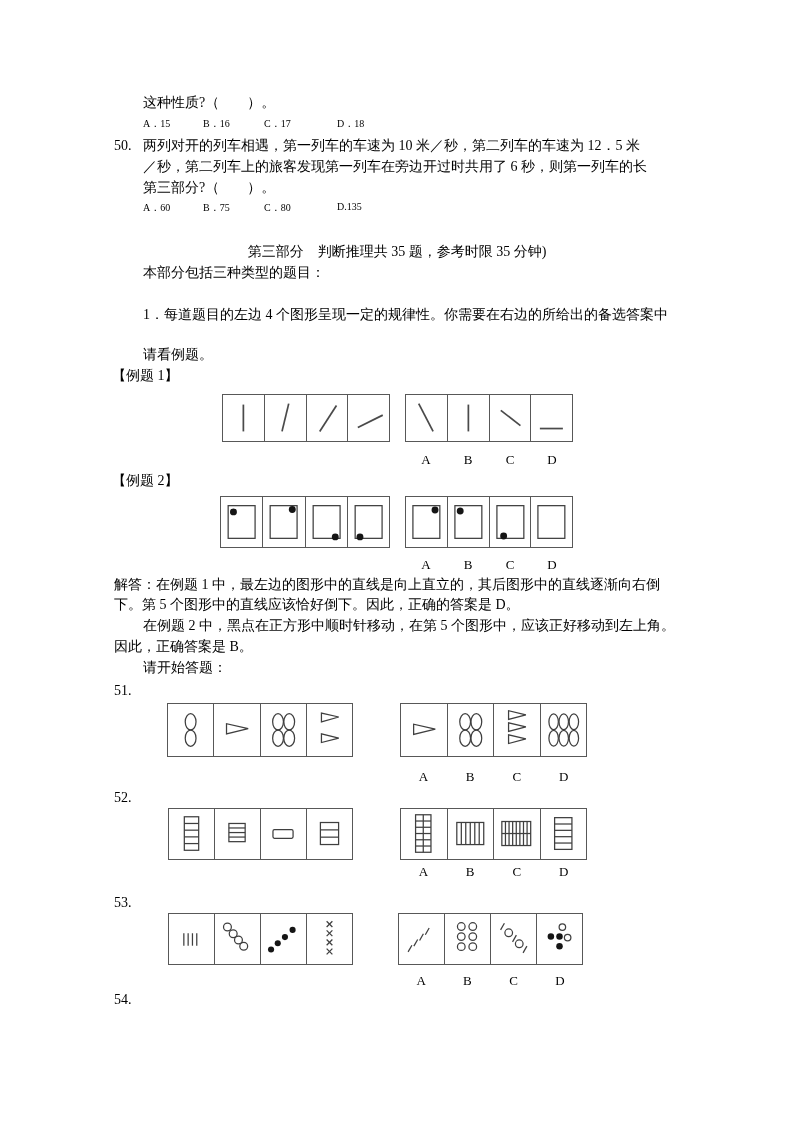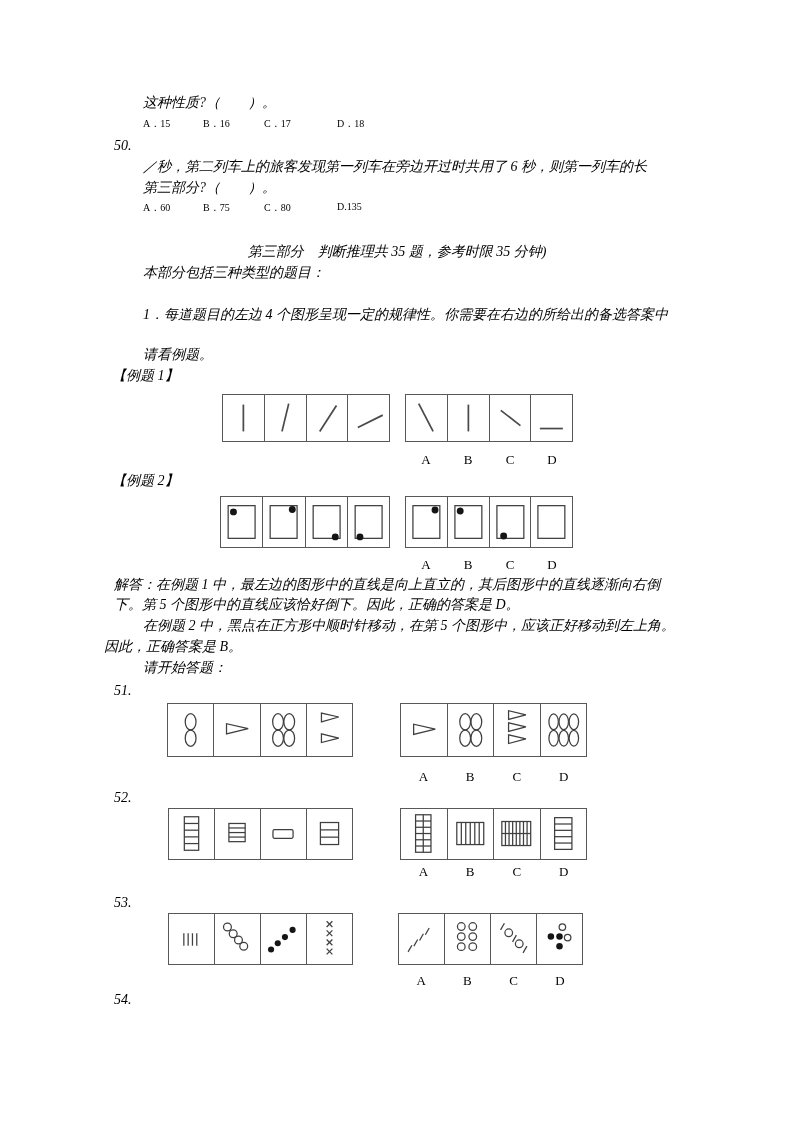--- a/index.html
+++ b/index.html
@@ -1,18 +1,18 @@
 <!DOCTYPE html>
 <html><head>
 <meta charset="utf-8">
 <style>
   html,body{margin:0;padding:0;background:#fff;}
   .page{position:relative;width:794px;height:1123px;background:#ffffff;overflow:hidden;
         font-family:"Liberation Serif","DejaVu Serif",serif;color:#000;}
-  .t{position:absolute;font-size:14px;line-height:16px;white-space:pre;font-style:italic;}
+  .t{position:absolute;font-size:14px;line-height:16px;white-space:pre;}
   .center{left:0;width:794px;text-align:center;}
   .optrow{position:absolute;left:0;top:0;width:794px;height:16px;}
   .optrow span{position:absolute;font-size:10px;white-space:pre;}
   .o1{left:143px}.o2{left:203px}.o3{left:264px}.o4{left:337px}
   .group{position:absolute;display:flex;border:1px solid #585858;background:#fff;box-sizing:border-box;}
   .cell{flex:1;border-left:1px solid #585858;position:relative;box-sizing:border-box;}
   .cell:first-child{border-left:none;}
   .cell svg{display:block;width:100%;height:100%;}
   .cell svg line,.cell svg polygon,.cell svg ellipse,.cell svg rect,.cell svg circle{
       stroke:#3f3f3f;fill:none;stroke-width:1.3;}
@@ -28,20 +28,21 @@
 
   <div class="t" style="left:143px;top:95px">这种性质?（　　）。</div>
   <div class="optrow" style="top:117px">
     <span class="o1">A．15</span>
     <span class="o2">B．16</span>
     <span class="o3">C．17</span>
     <span class="o4">D．18</span>
   </div>
 
   <div class="t" style="left:114px;top:138px">50.</div>
+  <div class="t" style="left:143px;top:138px">两列对开的列车相遇，第一列车的车速为 10 米／秒，第二列车的车速为 12．5 米</div>
   <div class="t" style="left:143px;top:159px">／秒，第二列车上的旅客发现第一列车在旁边开过时共用了 6 秒，则第一列车的长</div>
   <div class="t" style="left:143px;top:180px">第三部分?（　　）。</div>
   <div class="optrow" style="top:201px">
     <span class="o1">A．60</span>
     <span class="o2">B．75</span>
     <span class="o3">C．80</span>
     <span class="o4">D.135</span>
   </div>
 
   <div class="t center" style="top:244px">第三部分　判断推理共 35 题，参考时限 35 分钟)</div>
@@ -156,21 +157,21 @@
   <div class="labels" style="left:405px;top:557px;width:168px">
     <span>A</span>
     <span>B</span>
     <span>C</span>
     <span>D</span>
   </div>
 
   <div class="t" style="left:114px;top:577px">解答：在例题 1 中，最左边的图形中的直线是向上直立的，其后图形中的直线逐渐向右倒</div>
   <div class="t" style="left:114px;top:597px">下。第 5 个图形中的直线应该恰好倒下。因此，正确的答案是 D。</div>
   <div class="t" style="left:143px;top:618px">在例题 2 中，黑点在正方形中顺时针移动，在第 5 个图形中，应该正好移动到左上角。</div>
-  <div class="t" style="left:104px;top:639px">因此，正确答案是 B。</div>
+  <div class="t" style="left:114px;top:639px">因此，正确答案是 B。</div>
   <div class="t" style="left:143px;top:660px">请开始答题：</div>
 
   <div class="t" style="left:114px;top:683px">51.</div>
   <div class="group" style="left:167px;top:703px;width:186px;height:54px">
     <div class="cell">
       <svg viewBox="0 0 47 54">
           <ellipse cx="23.5" cy="18.5" rx="5.6" ry="8.4"></ellipse>
           <ellipse cx="23.5" cy="35.5" rx="5.6" ry="8.4"></ellipse>
         </svg>
       </div>

